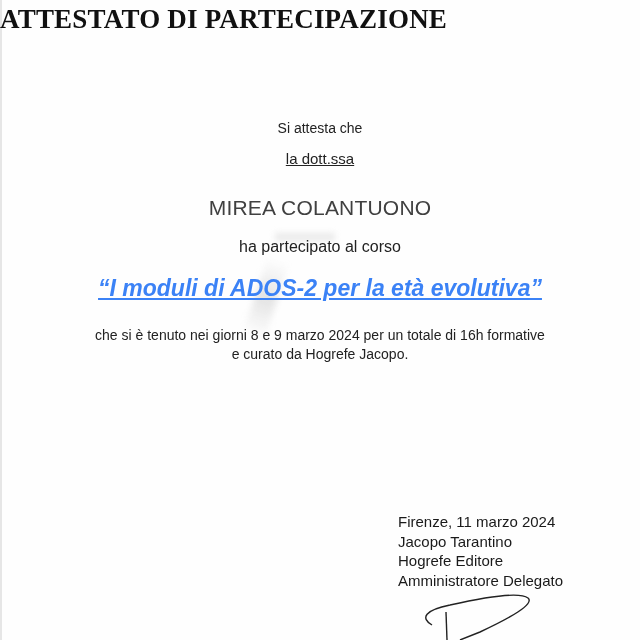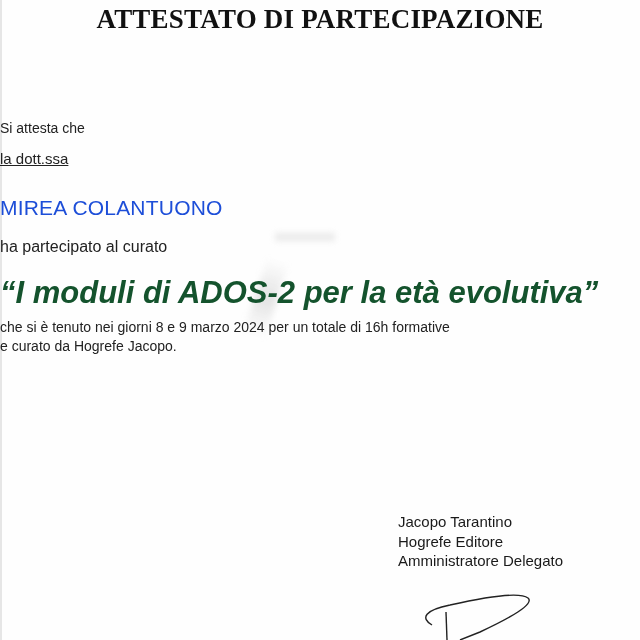--- a/index.html
+++ b/index.html
@@ -5,31 +5,31 @@
   html, body { margin: 0; padding: 0; }
   body {
     width: 640px; height: 640px; overflow: hidden;
     background: #ffffff; position: relative;
     font-family: "Liberation Sans", "DejaVu Sans", sans-serif;
     color: #1a1a1a;
   }
   .page { position: absolute; inset: 0; background: #fefefe; }
   .edge-left { position: absolute; left: 0; top: 0; width: 2px; height: 640px; background: #e6e6e6; }
   .title {
-    position: absolute; left: 0; right: 0; top: 4px; text-align: center;
+    position: absolute; left: 0; right: 0; top: 4px; text-align: left;
     font-family: "Liberation Serif", "DejaVu Serif", serif;
     font-weight: bold; font-size: 27px; letter-spacing: 0.2px; color: #111;
   }
-  .line { position: absolute; left: 0; right: 0; font-size: 15px; color: #222; }
+  .line { position: absolute; left: 0; right: 0; text-align: center; font-size: 15px; color: #222; }
   .attesta { top: 120px; font-size: 14px; }
   .dott { top: 150px; font-size: 15px; text-decoration: underline; }
-  .name { top: 196px; font-size: 21px; color: #1d4ed8; letter-spacing: 0.2px; }
+  .name { top: 196px; font-size: 21px; color: #404040; letter-spacing: 0.2px; }
   .partecipato { top: 238px; font-size: 16px; }
-  .course { top: 275px; font-size: 31px; font-style: italic; font-weight: bold; color: #14532d; }
-  .details { top: 318px; font-size: 14px; line-height: 19px; }
+  .course { top: 275px; font-size: 23px; font-style: italic; font-weight: bold; color: #3b82f6; text-decoration: underline; }
+  .details { top: 326px; font-size: 14px; line-height: 19px; }
   .smudge {
     position: absolute; left: 255px; top: 258px; width: 22px; height: 80px;
     background: linear-gradient(180deg, rgba(180,180,180,0) 0%, rgba(180,180,180,0.35) 50%, rgba(180,180,180,0) 100%);
     transform: rotate(18deg); filter: blur(3px);
   }
   .smudge2 {
     position: absolute; left: 275px; top: 233px; width: 60px; height: 8px;
     background: rgba(190,190,190,0.3); filter: blur(3px);
   }
   .sig-block { position: absolute; left: 398px; top: 512px; font-size: 15px; line-height: 19.5px; color: #1a1a1a; }
@@ -42,31 +42,32 @@
 <div class="page">
   <div class="edge-left"></div>
 
   <div class="title">ATTESTATO DI PARTECIPAZIONE</div>
 
   <div class="line attesta">Si attesta che</div>
   <div class="line dott">la dott.ssa</div>
   <div class="line name">MIREA COLANTUONO</div>
 
   <div class="smudge2"></div>
-  <div class="line partecipato">ha partecipato al curato</div>
+  <div class="line partecipato">ha partecipato al corso</div>
 
   <div class="smudge"></div>
   <div class="line course">“I moduli di ADOS-2 per la età evolutiva”</div>
 
   <div class="line details">
     <div>che si è tenuto nei giorni 8 e 9 marzo 2024 per un totale di 16h formative</div>
     <div>e curato da Hogrefe Jacopo.</div>
   </div>
 
   <div class="sig-block">
+    <div>Firenze, 11 marzo 2024</div>
     <div class="bold">Jacopo Tarantino</div>
     <div>Hogrefe Editore</div>
     <div>Amministratore Delegato</div>
   </div>
 
   <svg class="signature" viewBox="0 0 160 50">
     <path d="M 32 35 C 20 28, 25 20, 50 15 C 90 6, 120 2, 128 8 C 135 14, 110 28, 80 42 L 60 50" fill="none" stroke="#222" stroke-width="1.4"></path>
     <path d="M 46 22 L 47 50" fill="none" stroke="#222" stroke-width="1.4"></path>
   </svg>
 </div>

